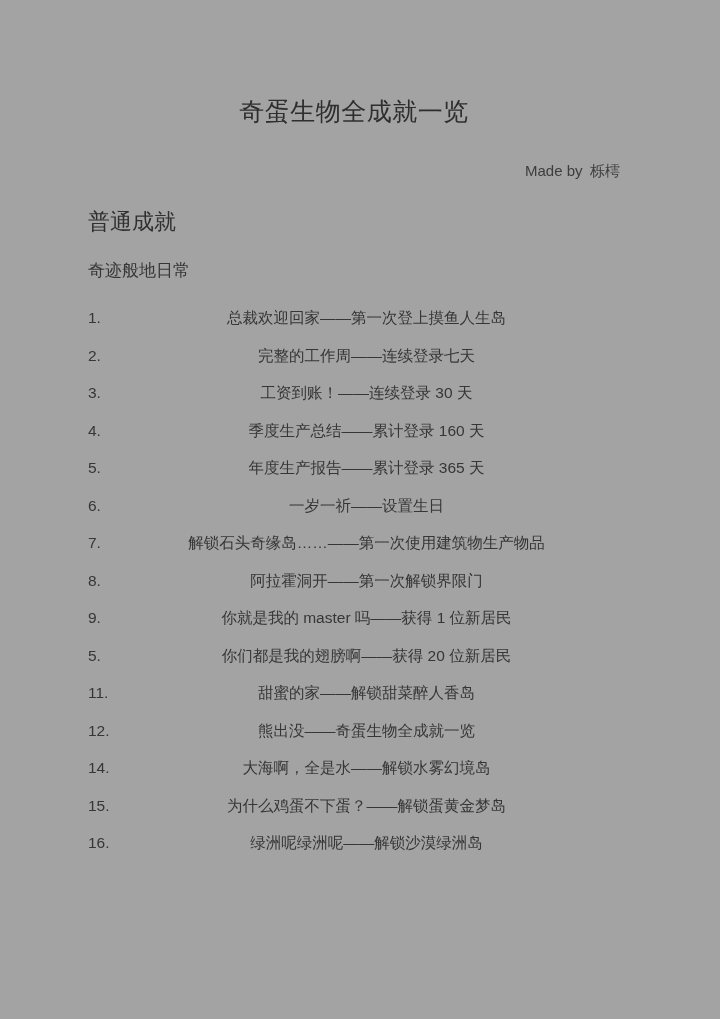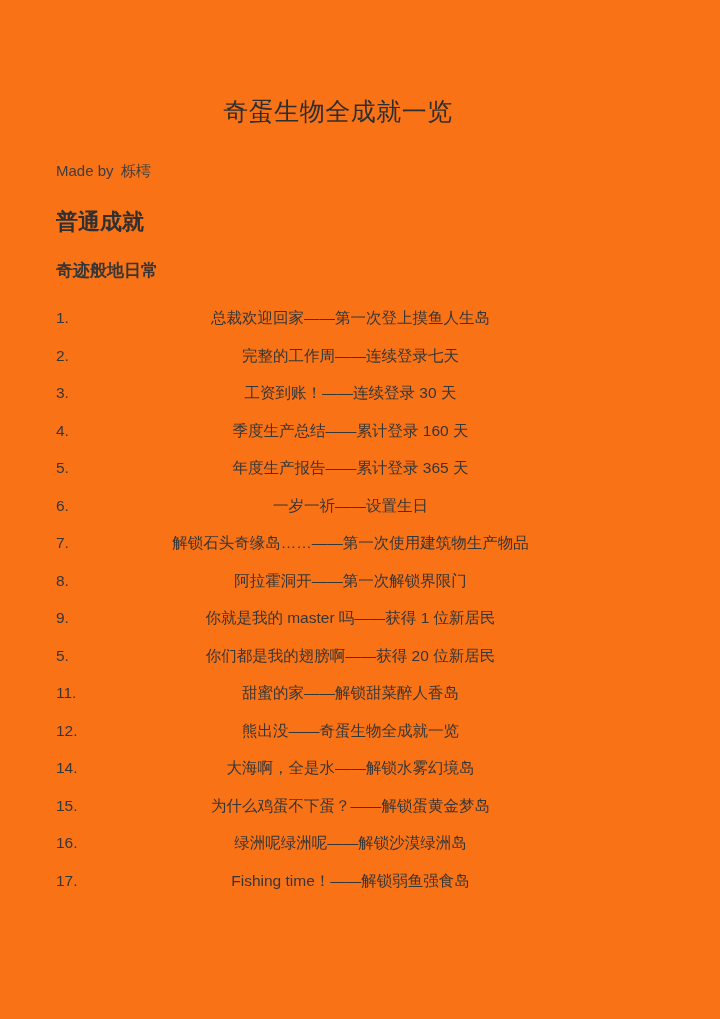--- a/index.html
+++ b/index.html
@@ -11,50 +11,51 @@
     width: 720px;
     height: 1019px;
     font-family: "Liberation Sans", sans-serif;
     color: #363636;
     overflow: hidden;
   }
   .page {
     box-sizing: border-box;
     width: 720px;
     height: 1019px;
-    padding: 95px 100px 0 56px;
-    background: #f97316;
+    padding: 95px 100px 0 88px;
+    background: #a3a3a3;
   }
   .doc-title {
     margin: 0;
     font-size: 25px;
     line-height: 33px;
     font-weight: 500;
     text-align: center;
     color: #2e2e2e;
     letter-spacing: 0.5px;
   }
   .byline {
     margin: 32px 0 0 0;
     font-size: 15px;
     line-height: 21px;
+    text-align: right;
     color: #3d3d3d;
   }
   .section-heading {
     margin: 26px 0 0 0;
     font-size: 22px;
     line-height: 30px;
-    font-weight: 700;
+    font-weight: 400;
     color: #303030;
   }
   .subsection-heading {
     margin: 22px 0 0 0;
     font-size: 17px;
     line-height: 24px;
-    font-weight: 700;
+    font-weight: 400;
     color: #363636;
   }
   .achievement-list {
     margin: 24px 0 0 0;
     padding: 0;
     list-style: none;
   }
   .achievement-item {
     display: flex;
     align-items: flex-start;
@@ -154,18 +155,14 @@
   <li class="achievement-item">
     <span class="achievement-number">15.</span>
     <span class="achievement-text">为什么鸡蛋不下蛋？——解锁蛋黄金梦岛</span>
   </li>
 
   <li class="achievement-item">
     <span class="achievement-number">16.</span>
     <span class="achievement-text">绿洲呢绿洲呢——解锁沙漠绿洲岛</span>
   </li>
 
-  <li class="achievement-item">
-    <span class="achievement-number">17.</span>
-    <span class="achievement-text">Fishing time！——解锁弱鱼强食岛</span>
-  </li>
 </ol>
 </div>
 
 </body></html>

